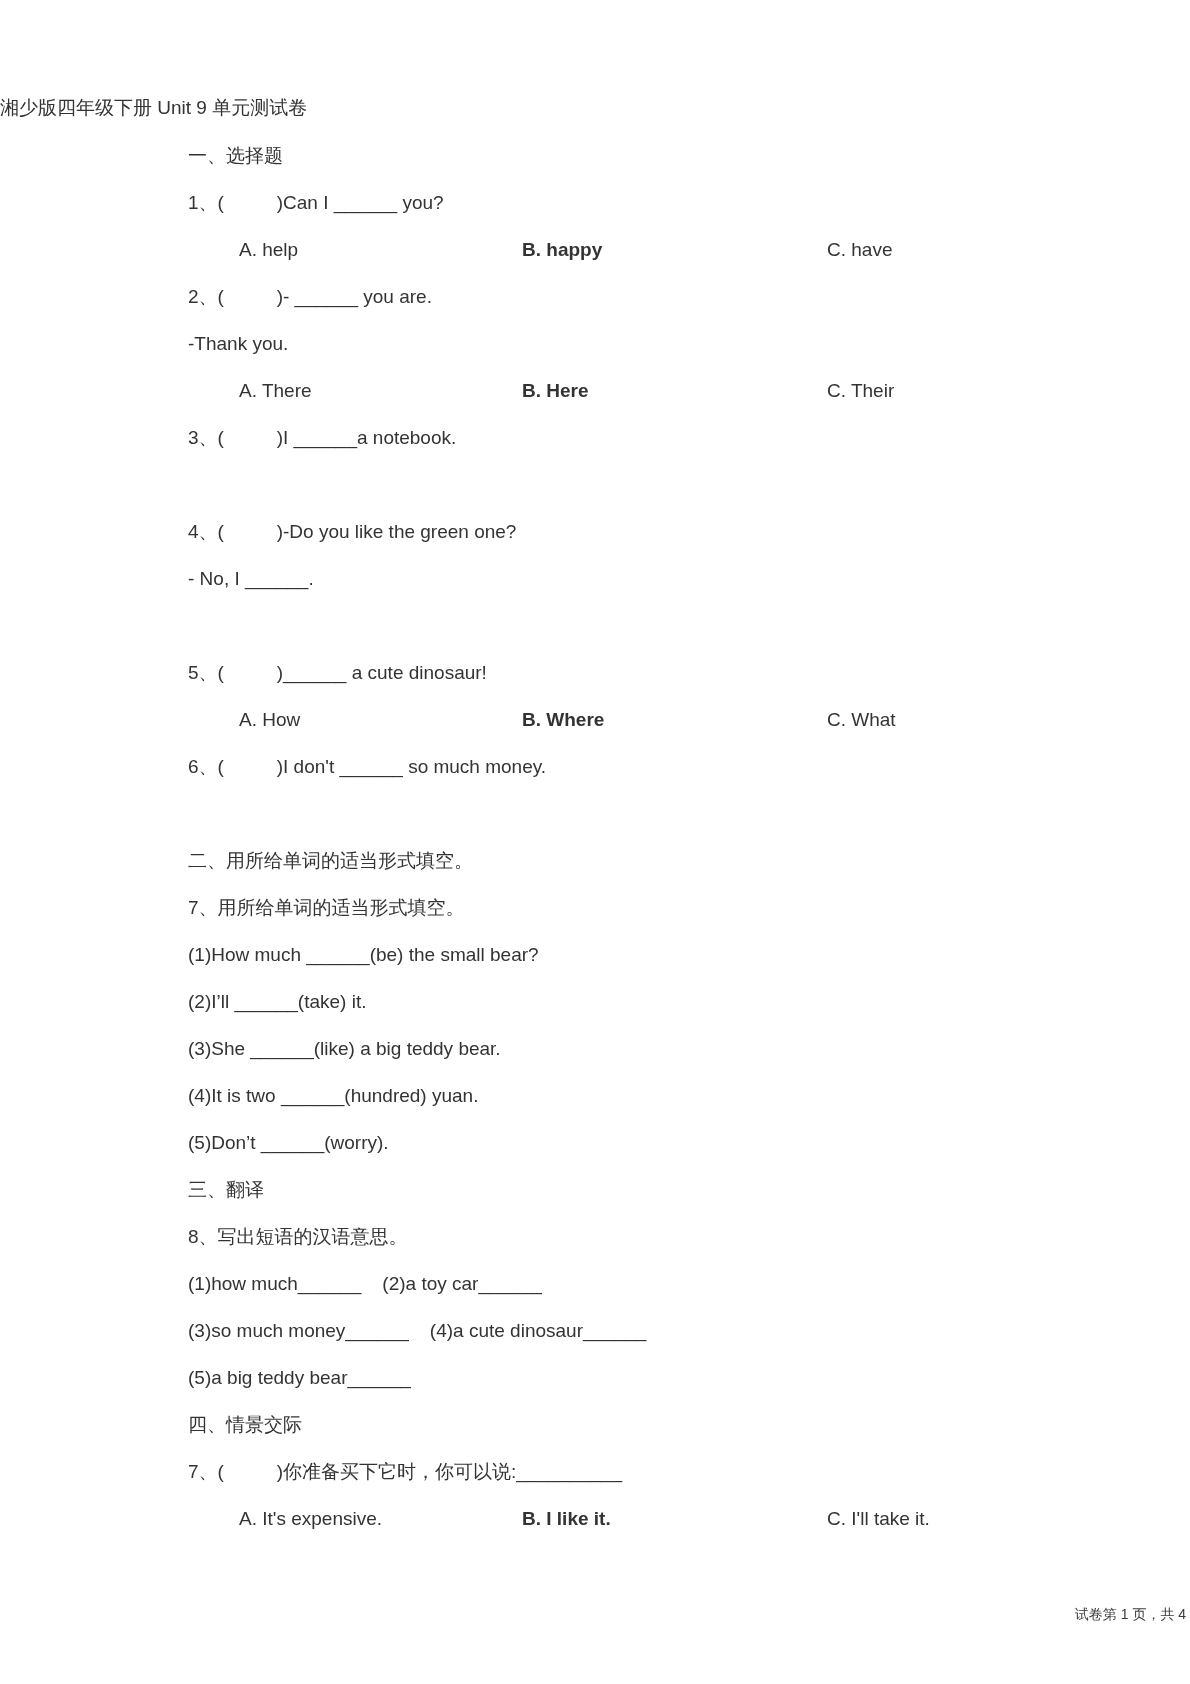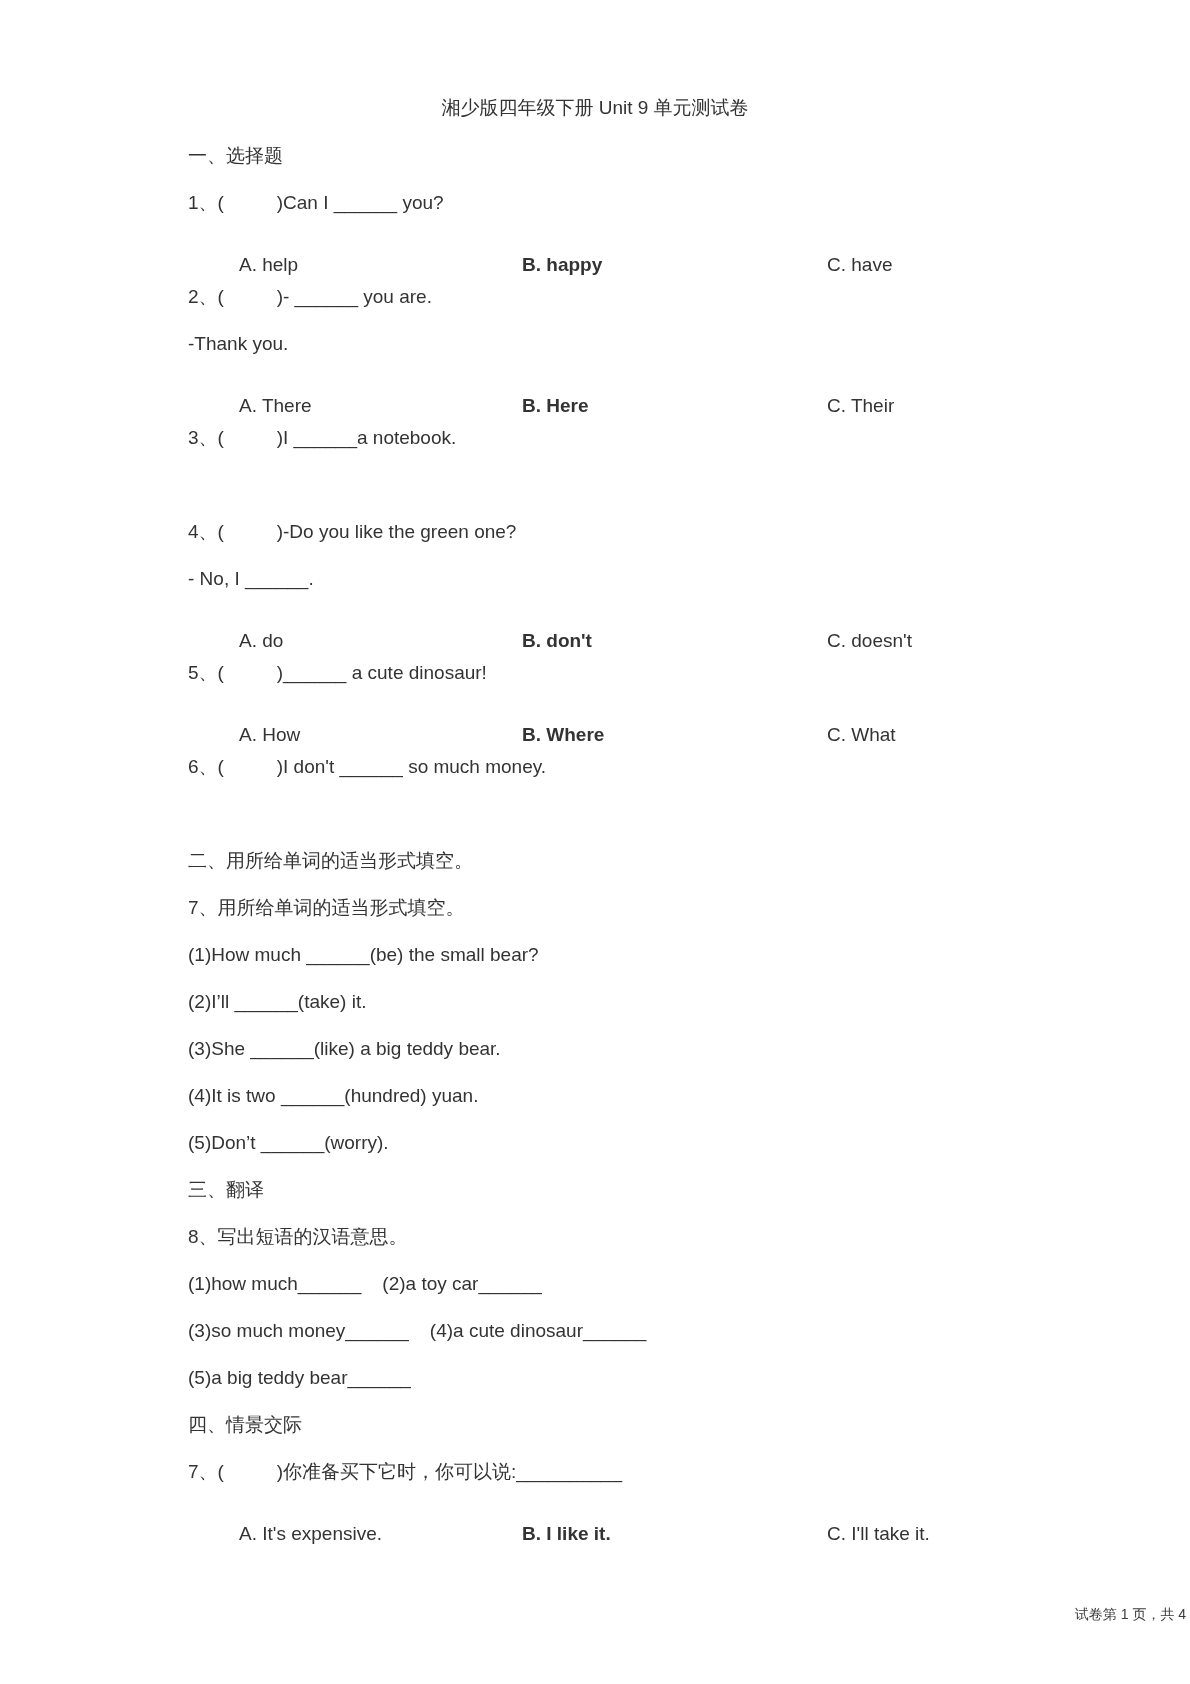--- a/index.html
+++ b/index.html
@@ -15,30 +15,28 @@
   .line{
     position:absolute;
     left:188px;
     font-size:19px;
     line-height:23px;
     white-space:pre;
     color:#333333;
   }
   .center{
     left:0;width:100%;
-    text-align:center;
   }
   .optrow{position:absolute;left:0;width:100%;height:24px;}
   .opt{
     position:absolute;
     font-size:19px;
     line-height:23px;
     white-space:pre;
     color:#333333;
-    margin-top:15px;
   }
   .opt.a{left:239px;}
   .opt.b{left:522px;font-weight:bold;}
   .opt.c{left:827px;}
   .footer{
     position:absolute;
     left:14px;width:100%;
     text-align:right;
     font-size:14px;
     color:#3a3a3a;
@@ -66,25 +64,20 @@
   <div class="optrow" style="top:379px">
     <span class="opt a">A. There</span>
     <span class="opt b">B. Here</span>
     <span class="opt c">C. Their</span>
   </div>
 
   <div class="line" style="top:426px">3、(          )I ______a notebook.</div>
 
   <div class="line" style="top:520px">4、(          )-Do you like the green one?</div>
   <div class="line" style="top:567px">- No, I ______.</div>
-  <div class="optrow" style="top:614px">
-    <span class="opt a">A. do</span>
-    <span class="opt b">B. don't</span>
-    <span class="opt c">C. doesn't</span>
-  </div>
 
   <div class="line" style="top:661px">5、(          )______ a cute dinosaur!</div>
   <div class="optrow" style="top:708px">
     <span class="opt a">A. How</span>
     <span class="opt b">B. Where</span>
     <span class="opt c">C. What</span>
   </div>
 
   <div class="line" style="top:755px">6、(          )I don't ______ so much money.</div>
 

